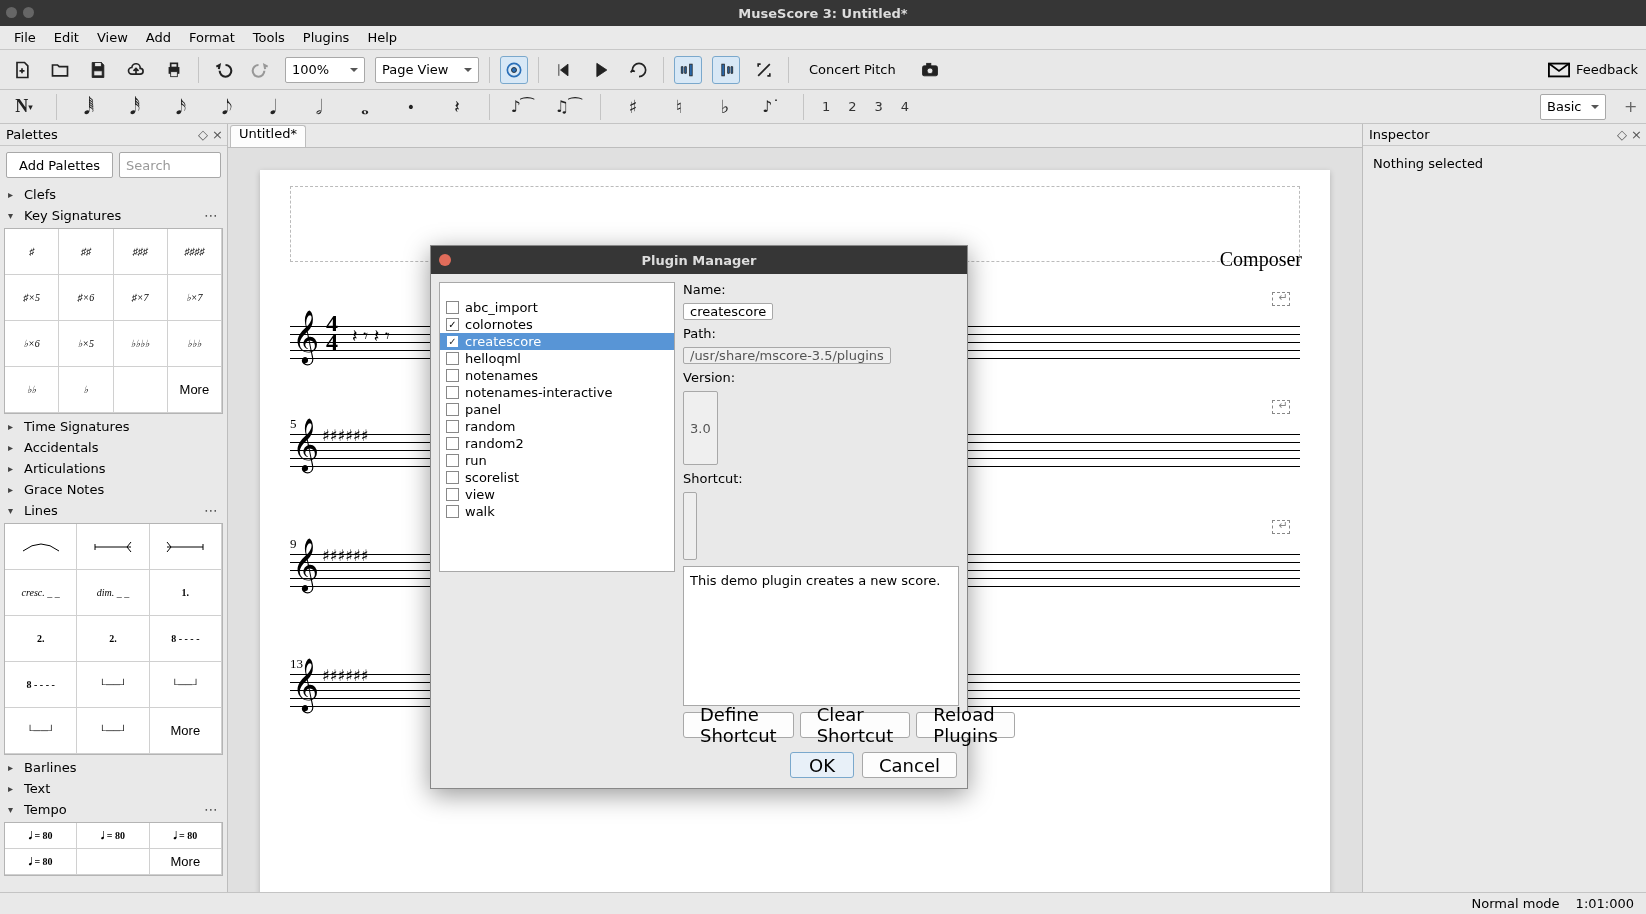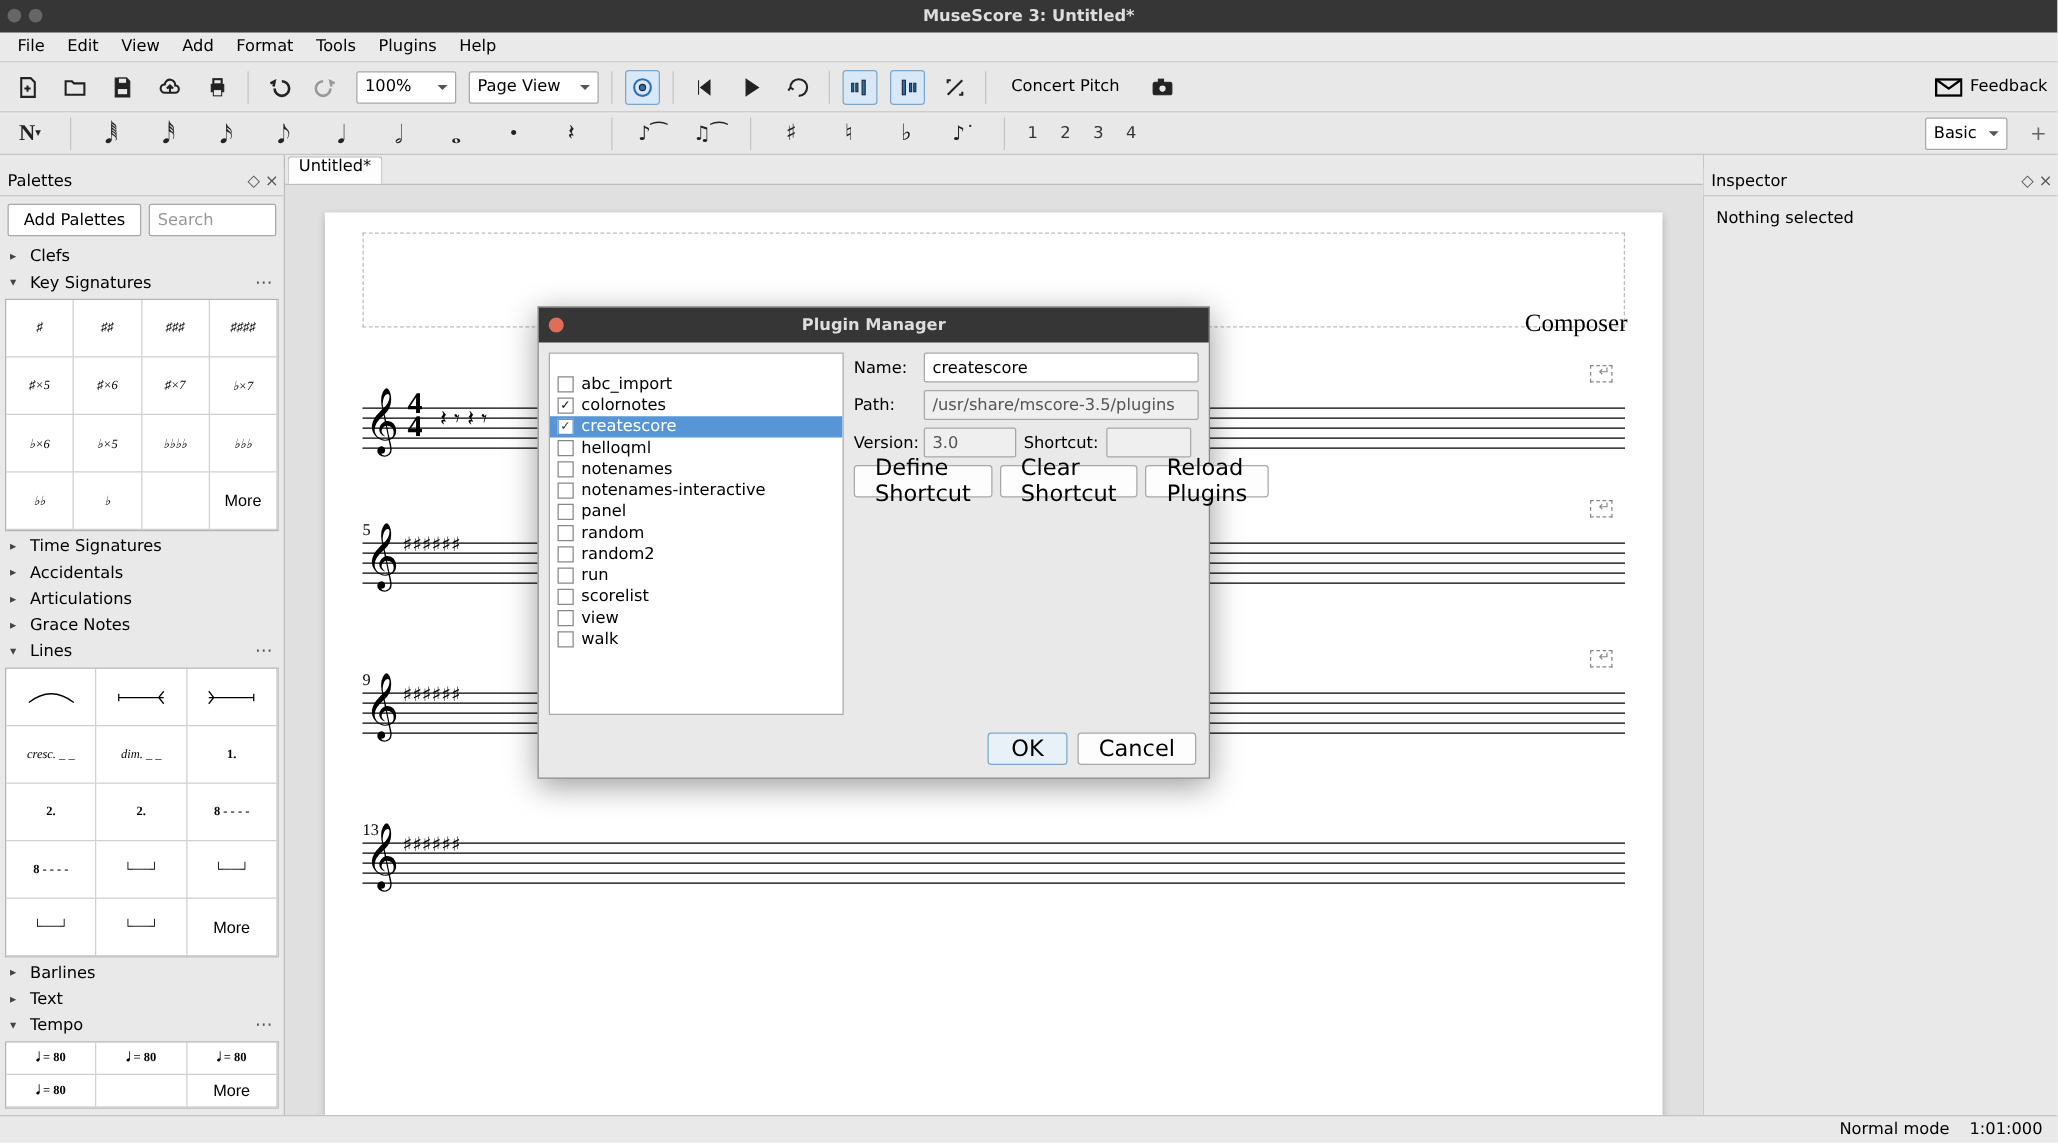--- a/index.html
+++ b/index.html
@@ -12,21 +12,21 @@
 .toolbar{height:40px;background:#e8e8e8;border-bottom:1px solid #c4c4c4;display:flex;align-items:center;padding:0 8px;gap:10px;}
 .toolbar2{height:34px;background:#e8e8e8;border-bottom:1px solid #c4c4c4;display:flex;align-items:center;padding:0 10px;gap:18px;}
 .tb-btn{width:28px;height:28px;display:flex;align-items:center;justify-content:center;border-radius:3px;color:#222;}
 .tb-btn svg{width:20px;height:20px;fill:currentColor;stroke:currentColor;}
 .tb-sep{width:1px;height:26px;background:#c4c4c4;}
 .combo{height:26px;background:#fff;border:1px solid #a8a8a8;border-radius:2px;display:flex;align-items:center;padding:0 22px 0 6px;position:relative;min-width:80px;}
 .combo::after{content:"";position:absolute;right:6px;top:50%;margin-top:-2px;border:4px solid transparent;border-top-color:#555;}
 .active-blue{background:#d8e8f6;border:1px solid #7aa8cc;}
 .content{display:flex;height:calc(100% - 26px - 24px - 40px - 34px - 22px);}
 .left-panel{width:228px;background:#e9e9e9;border-right:1px solid #bdbdbd;display:flex;flex-direction:column;overflow:hidden;}
-.panel-title{height:22px;display:flex;align-items:center;padding:0 6px;border-bottom:1px solid #c8c8c8;font-size:12px;background:#e9e9e9;position:relative;margin-top:11px;}
+.panel-title{height:22px;display:flex;align-items:center;padding:0 6px;border-bottom:1px solid #c8c8c8;font-size:12px;background:#e9e9e9;position:relative;}
 .panel-title .controls{position:absolute;right:4px;display:flex;gap:4px;font-size:11px;color:#555;}
 .palette-header{display:flex;gap:6px;padding:6px;}
 .btn-flat{height:26px;padding:0 12px;background:#fff;border:1px solid #a8a8a8;border-radius:2px;display:flex;align-items:center;}
 .search-box{height:26px;flex:1;background:#fff;border:1px solid #a8a8a8;border-radius:2px;padding:0 6px;color:#999;display:flex;align-items:center;}
 .palette-list{flex:1;overflow:hidden;}
 .palette-item{display:flex;align-items:center;padding:3px 8px;gap:6px;font-size:13px;}
 .palette-item .arrow{font-size:10px;color:#444;width:10px;}
 .palette-grid{background:#fff;border:1px solid #b4b4b4;margin:2px 4px;}
 .palette-grid-row{display:flex;}
 .palette-cell{flex:1;height:46px;border-right:1px solid #d0d0d0;border-bottom:1px solid #d0d0d0;display:flex;align-items:center;justify-content:center;font-size:10px;font-style:italic;font-family:serif;}
@@ -48,21 +48,21 @@
 .dialog{position:absolute;left:430px;top:245px;width:538px;background:#e9e9e9;border:1px solid #888;box-shadow:0 6px 24px rgba(0,0,0,0.4);}
 .dialog-title{height:28px;background:#363636;color:#ddd;display:flex;align-items:center;justify-content:center;position:relative;font-weight:bold;font-size:13px;}
 .dialog-title .close-d{position:absolute;left:8px;top:8px;width:12px;height:12px;border-radius:50%;background:#e06c5a;}
 .dialog-body{padding:8px;display:flex;gap:8px;}
 .plugin-list{flex:1;background:#fff;border:1px solid #a8a8a8;height:290px;overflow:hidden;padding:16px 0;}
 .plugin-row{display:flex;align-items:center;padding:1px 6px;gap:6px;font-size:13px;}
 .plugin-row .cb{width:13px;height:13px;border:1px solid #888;background:#fff;display:inline-flex;align-items:center;justify-content:center;font-size:10px;line-height:1;}
 .plugin-row.selected{background:#5895d6;color:#fff;}
 .plugin-row.selected .cb{background:#fff;color:#333;border-color:#5895d6;}
 .form-side{width:276px;display:flex;flex-direction:column;gap:6px;}
-.form-row{display:flex;align-items:center;gap:6px;}
+.form-row{display:flex;align-items:flex-start;gap:6px;flex-direction:column;}
 .form-row label{width:50px;font-size:13px;}
 .text-input{flex:1;height:24px;background:#fff;border:1px solid #a8a8a8;border-radius:2px;padding:0 6px;font-size:12px;display:flex;align-items:center;}
 .text-input.ro{background:#efefef;color:#555;}
 .desc-box{flex:1;background:#fff;border:1px solid #a8a8a8;padding:6px;font-size:13px;min-height:140px;}
 .dialog-buttons{display:flex;gap:6px;}
 .dialog-footer{display:flex;justify-content:flex-end;gap:8px;padding:6px 10px 10px;}
 .btn{height:26px;padding:0 16px;background:#fdfdfd;border:1px solid #a8a8a8;border-radius:3px;display:flex;align-items:center;font-size:18px;}
 .btn.primary{background:#e8f0f8;border-color:#7aa8cc;}
 .row-dots{position:absolute;right:8px;top:2px;font-size:14px;letter-spacing:1px;color:#555;}
 .feedback{margin-left:auto;display:flex;align-items:center;gap:6px;font-size:14px;}
@@ -569,20 +569,21 @@
       <div class="form-row">
         <label>Version:</label>
         <div class="text-input ro" style="flex:0 0 74px">
             <span>3.0</span>
           </div>
         <label style="width:auto">Shortcut:</label>
         <div class="text-input ro" style="flex:0 0 68px">
             <span></span>
           </div>
       </div>
+      <div class="desc-box">This demo plugin creates a new score.</div>
       <div class="dialog-buttons">
         <div class="btn">Define Shortcut</div>
         <div class="btn">Clear Shortcut</div>
         <div class="btn">Reload Plugins</div>
       </div>
     </div>
   </div>
   <div class="dialog-footer">
     <div class="btn primary" style="min-width:64px;justify-content:center">OK</div>
     <div class="btn" style="min-width:64px;justify-content:center">Cancel</div>

